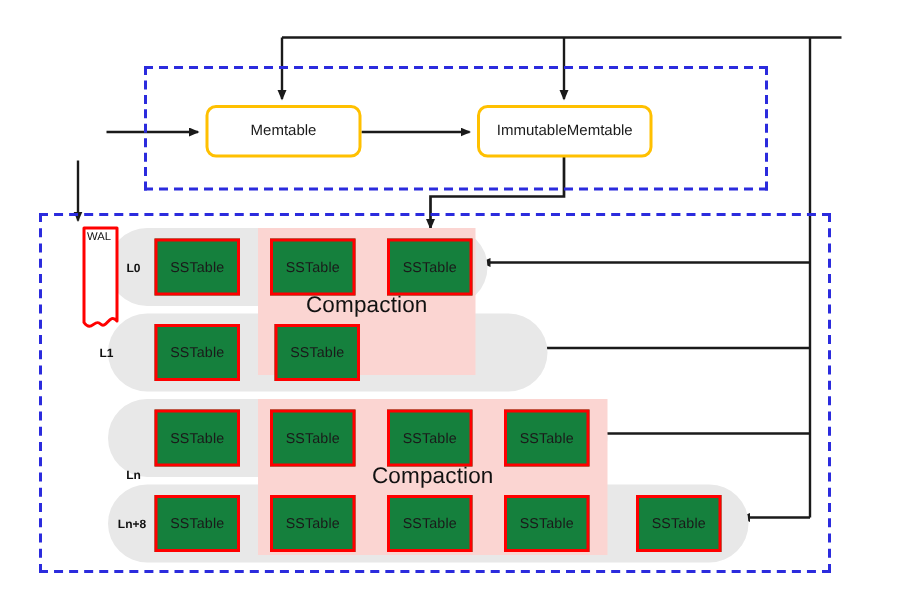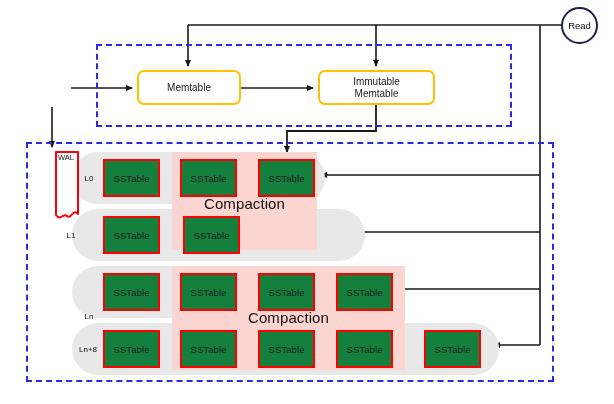--- a/index.html
+++ b/index.html
@@ -14,21 +14,21 @@
 
   
   .band{position:absolute;background:#fbd5d2;box-sizing:border-box;}
 
   
   .sstable{position:absolute;background:#15803d;border:2px solid #ff0000;box-sizing:border-box;
            display:flex;align-items:center;justify-content:center;
            font-size:9.5px;color:#1a1a1a;letter-spacing:.1px;}
 
   
-  .lvl{position:absolute;font-size:8px;font-weight:normal;color:#111;
+  .lvl{position:absolute;font-size:8px;font-weight:bold;color:#111;
        display:flex;align-items:center;justify-content:center;}
 
   
   .comp-label{position:absolute;font-size:15px;font-weight:normal;color:#111;
               display:flex;align-items:center;justify-content:center;letter-spacing:.1px;}
 
   
   .mem{position:absolute;background:#ffffff;border:2px solid #ffc000;border-radius:7px;
        box-sizing:border-box;display:flex;align-items:center;justify-content:center;
        text-align:center;font-size:10px;line-height:12px;color:#1a1a1a;}
@@ -121,23 +121,20 @@
     <svg width="26" height="74" viewBox="0 0 26 74">
       <path d="M2,2 L24,2 L24,64 C19,58 17,70 13,66 C9,62 7,72 2,65 Z" fill="#ffffff" stroke="#ff0000" stroke-width="2" stroke-linejoin="round"></path>
     </svg>
     <span class="wal-label">WAL</span>
   </div>
 
   <div class="mem" style="left:137px;top:70px;width:104px;height:35px;">
     <span>Memtable</span>
   </div>
 
-  <div class="mem" style="left:318px;top:70px;width:117px;height:35px;flex-direction:column;">
+  <div class="mem" style="left:318px;top:70px;width:117px;height:35px;flex-direction:row;">
     <span>Immutable</span>
     <span>Memtable</span>
   </div>
 
 
-  <div class="circ" style="left:561px;top:7px;width:37px;height:37px;">
-    <span>Read</span>
-  </div>
 
 </div>
 
 </body></html>

